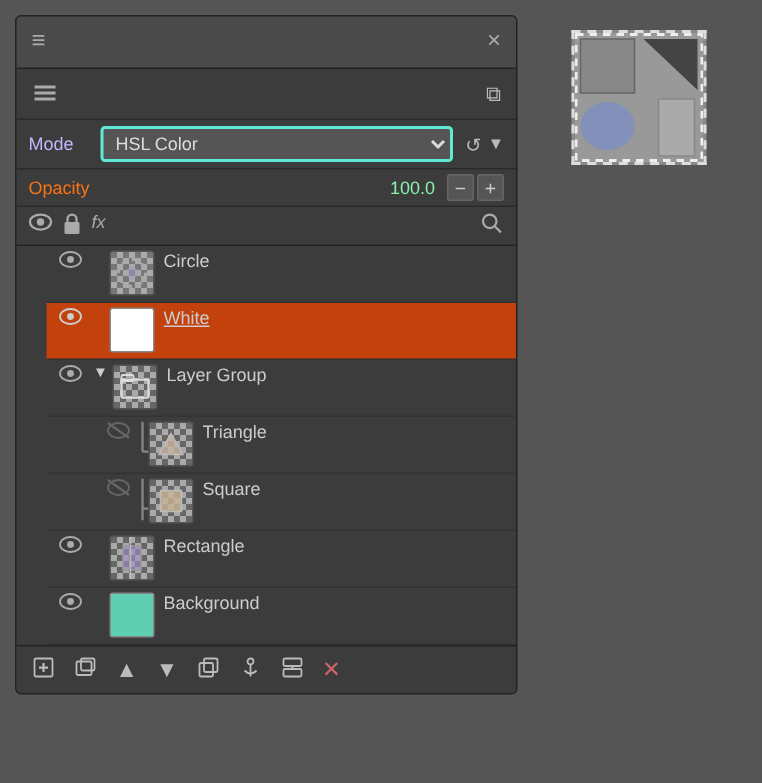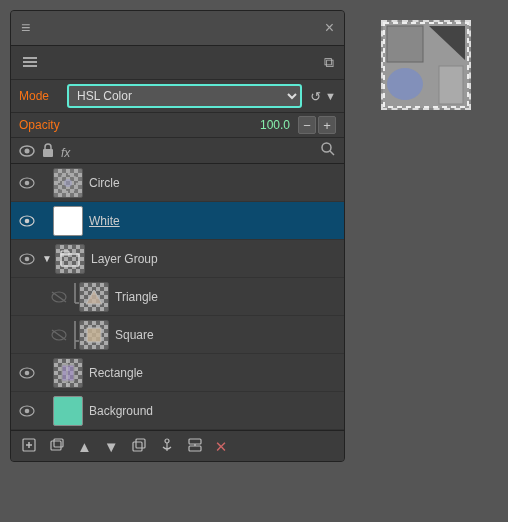--- a/index.html
+++ b/index.html
@@ -58,21 +58,21 @@
     }
     .toolbar-spacer { flex: 1; }
     .mode-row {
       display: flex;
       align-items: center;
       padding: 4px 8px;
       border-bottom: 1px solid #2a2a2a;
       gap: 8px;
     }
     .mode-label {
-      color: #f97316;
+      color: #c4b5fd;
       font-size: 12px;
       width: 40px;
     }
     .mode-select {
       background: #555;
       border: 2px solid #5eead4;
       color: #ddd;
       font-size: 12px;
       padding: 2px 4px;
       border-radius: 3px;
@@ -117,21 +117,21 @@
       font-size: 13px;
       cursor: pointer;
       border-radius: 2px;
       display: flex;
       align-items: center;
       justify-content: center;
       line-height: 1;
     }
     .filter-row {
       display: flex;
-      align-items: flex-end;
+      align-items: flex-start;
       padding: 3px 8px;
       border-bottom: 1px solid #222;
       gap: 6px;
     }
     .filter-icon {
       color: #aaa;
       font-size: 14px;
       cursor: pointer;
     }
     .filter-spacer { flex: 1; }
@@ -139,28 +139,29 @@
       color: #aaa;
       font-size: 14px;
       cursor: pointer;
     }
     .layers-list {
       overflow-y: auto;
       max-height: 280px;
     }
     .layer-item {
       display: flex;
-      align-items: center;
+      align-items: flex-start;
       padding: 3px 4px;
       border-bottom: 1px solid #333;
       cursor: pointer;
       min-height: 38px;
       position: relative;
-    }
-    .layer-item.selected { background: #0c4a6e; text-decoration: underline; }
+      margin-left: 20px;
+    }
+    .layer-item.selected { background: #c2410c; text-decoration: underline; }
     .layer-vis {
       width: 24px;
       display: flex;
       align-items: center;
       justify-content: center;
       color: #aaa;
       font-size: 14px;
       flex-shrink: 0;
     }
     .layer-vis.hidden { color: #666; }

